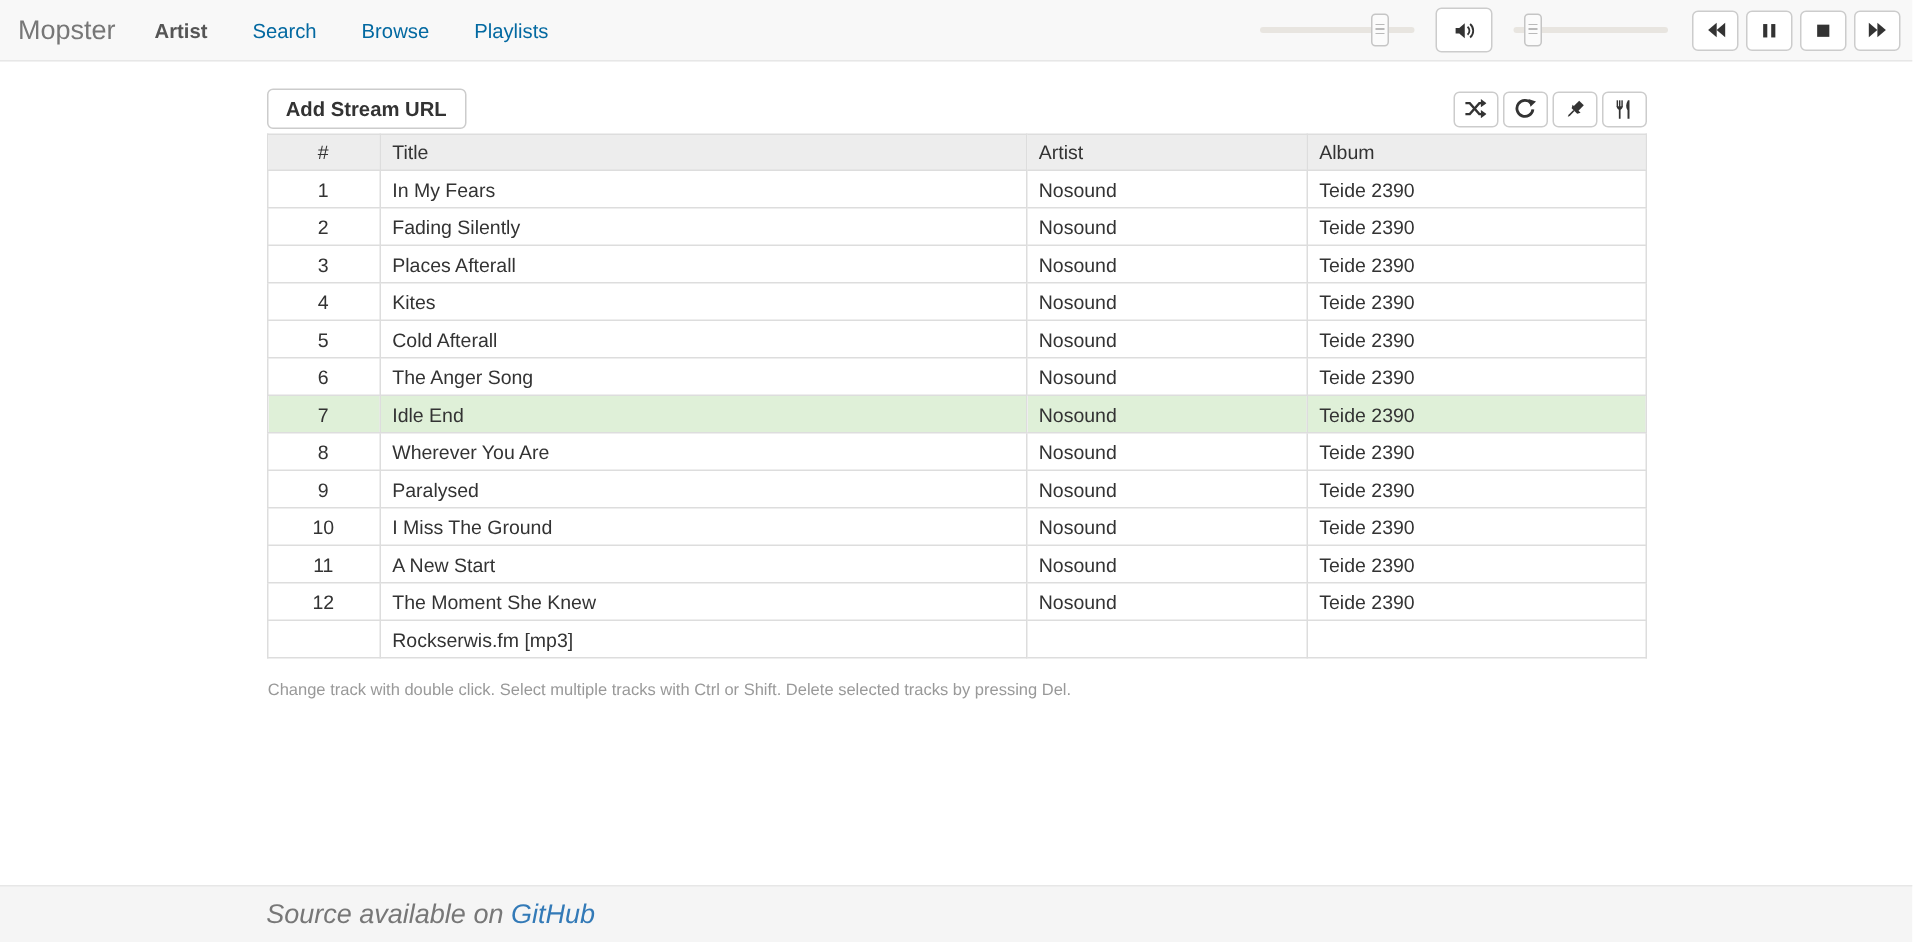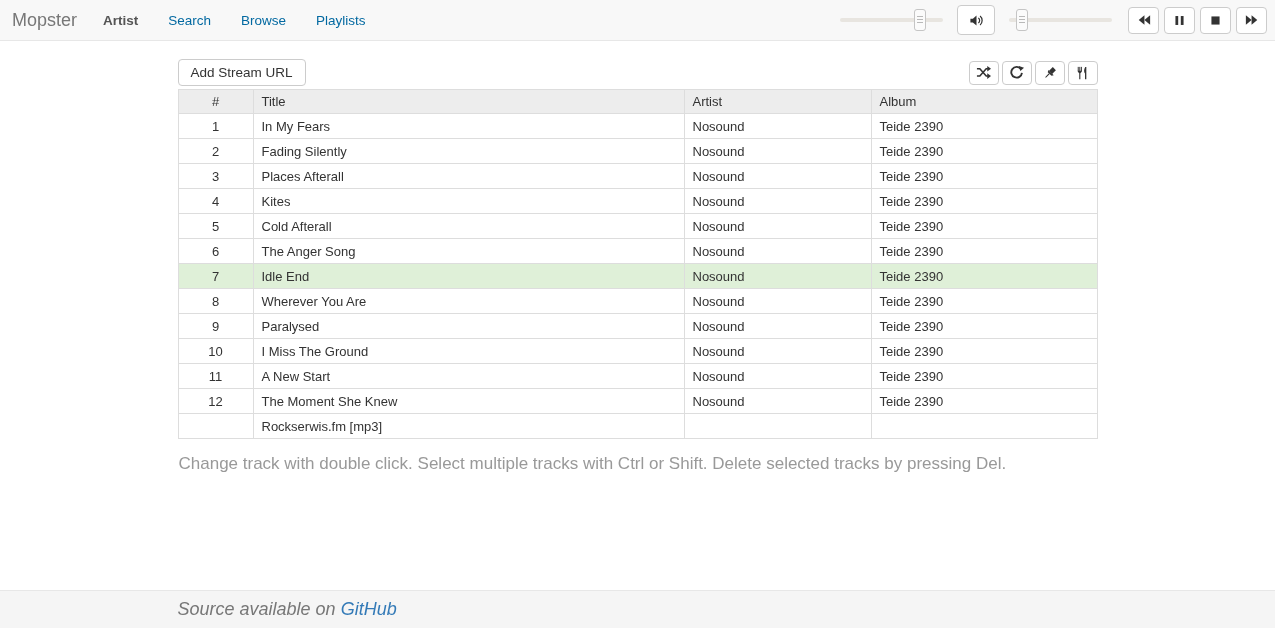--- a/index.html
+++ b/index.html
@@ -33,21 +33,21 @@
     background:#fbfbfb; border:1px solid #c5c5c5; border-radius:3px;
     display:flex; align-items:center; justify-content:center; cursor:grab;
   }
   .slider .grip {
     width:6px; height:8px;
     background:repeating-linear-gradient(to bottom,#b9b9b9 0 1px,transparent 1px 3px);
   }
   .btn {
     background:#fff; border:1px solid #ccc; border-radius:4px;
     display:inline-flex; align-items:center; justify-content:center;
-    padding:0; cursor:pointer; color:#333;
+    padding:0; cursor:pointer; color:#333;font-weight:bold;
   }
   .mute-btn { width:38px; height:30px; margin:0 14px; }
   .transport { display:flex; gap:5px; margin-left:16px; }
   .transport .btn { width:31px; height:27px; }
   
   .container { width:920px; margin:0 auto; padding-top:18px; flex:1 0 auto; }
   .toolbar { display:flex; justify-content:space-between; align-items:center; margin-bottom:3px; }
   .add-stream { height:27px; padding:0 12px; font-size:13.5px; font-family:inherit; }
   .toggles { display:flex; gap:3px; }
   .toggles .btn { width:30px; height:24px; }
@@ -56,21 +56,21 @@
     border:1px solid #ddd; padding:4px 8px; height:25px;
     text-align:left; font-weight:normal; overflow:hidden; white-space:nowrap;
   }
   th { background:#ededed; height:24px; padding:3px 8px; }
   th.num, td.num { text-align:center; }
   col.c-num { width:75px; }
   col.c-title { width:431px; }
   col.c-artist { width:187px; }
   tbody tr { cursor:pointer; }
   tr.playing td { background:#dff0d8; }
-  .help { color:#999; font-size:17px; margin:15px 0 8px 1px; }
+  .help { color:#999; font-size:11px; margin:15px 0 8px 1px; }
   
   footer {
     flex:0 0 25px; margin-top:auto;
     background:#f5f5f5; border-top:1px solid #e7e7e7;
     display:flex; align-items:center;
   }
   .footer-inner { width:920px; margin:8px auto; font-size:18px; color:#777;font-style:italic; }
   .footer-inner a { color:#337ab7; text-decoration:none; cursor:pointer; }
   .icon svg { display:block; }
 </style>

